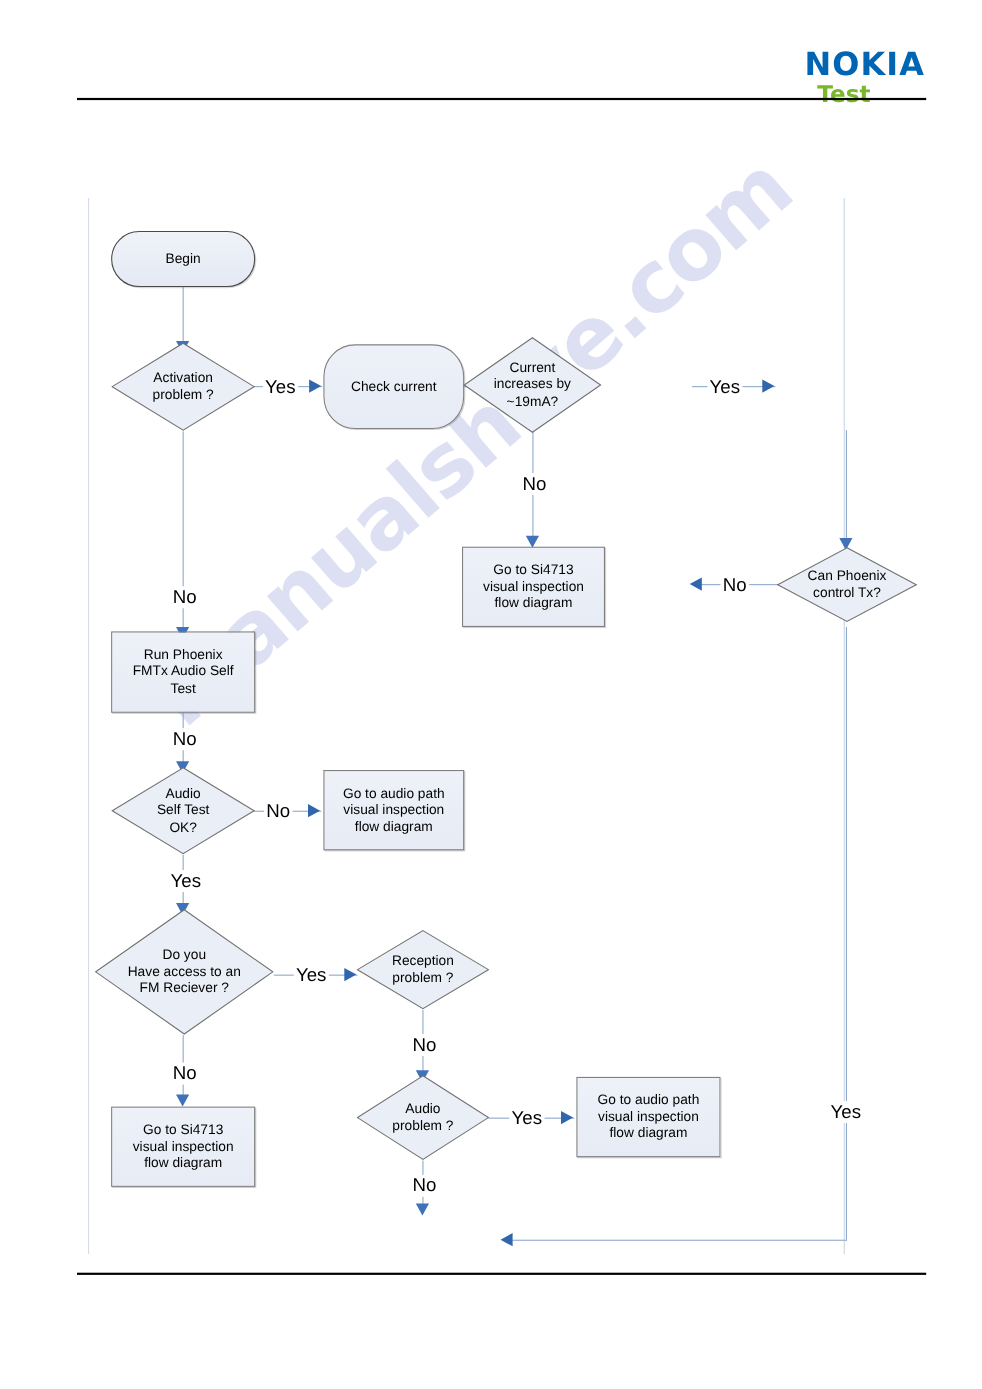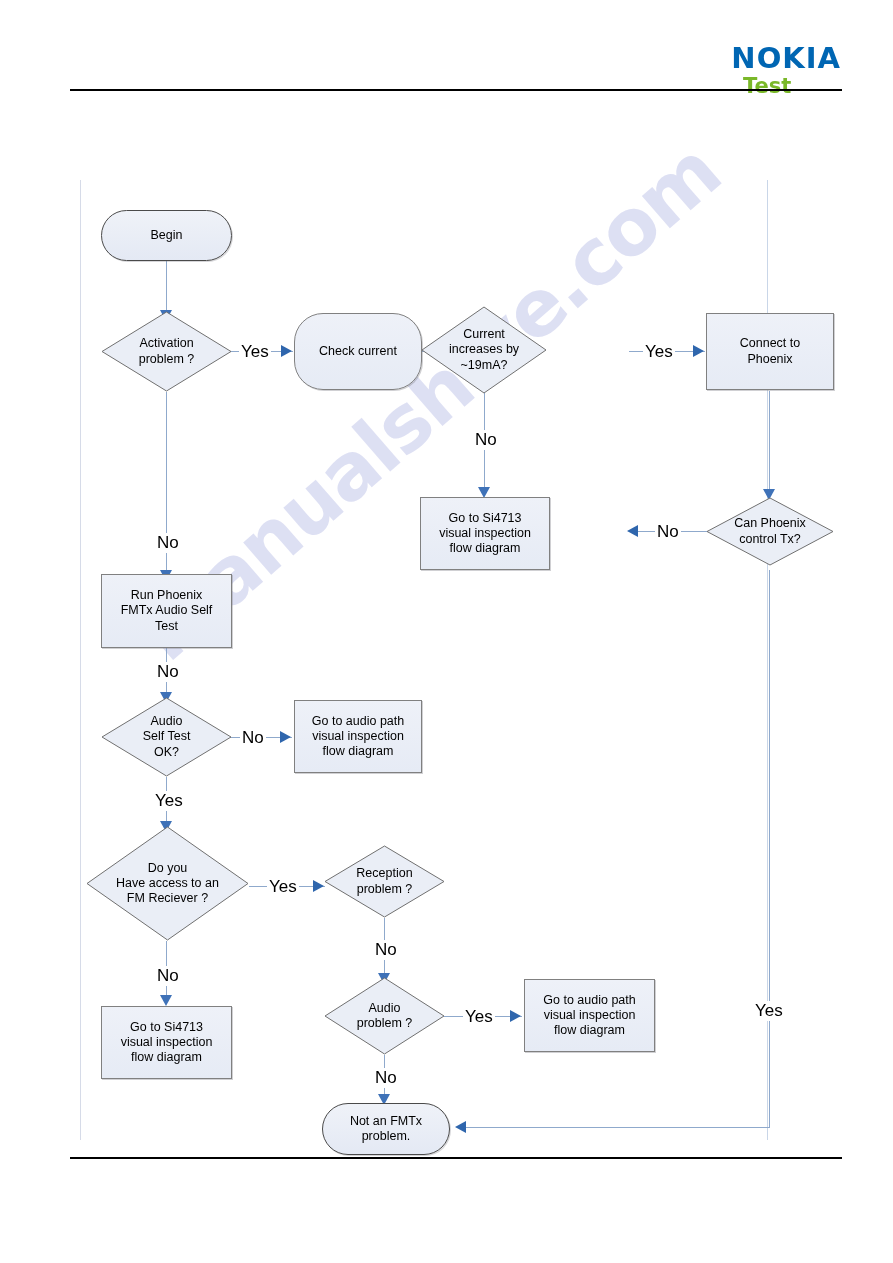--- a/index.html
+++ b/index.html
@@ -254,23 +254,20 @@
       <span class="label">Check current</span>
     </div>
 
     <div class="node dec" style="left:340px; top:126px; width:126px; height:88px;">
       <svg viewBox="0 0 126 88" preserveAspectRatio="none">
         <polygon points="63,1 125,44 63,87 1,44" fill="#eaeef6" stroke="#707070" stroke-width="1"></polygon>
       </svg>
       <span class="label">Current<br>increases by<br>~19mA?</span>
     </div>
 
-    <div class="node proc" style="left:625px; top:133px; width:128px; height:77px;">
-      <span class="label">Connect to<br>Phoenix</span>
-    </div>
 
     <div class="node proc" style="left:339px; top:317px; width:130px; height:73px;">
       <span class="label">Go to Si4713<br>visual inspection<br>flow diagram</span>
     </div>
 
     <div class="node proc" style="left:20px; top:394px; width:131px; height:74px;">
       <span class="label">Run Phoenix<br>FMTx Audio Self<br>Test</span>
     </div>
 
     <div class="node dec" style="left:625px; top:317px; width:128px; height:69px;">
@@ -313,18 +310,15 @@
       <svg viewBox="0 0 121 78" preserveAspectRatio="none">
         <polygon points="60.5,1 120,39 60.5,77 1,39" fill="#eaeef6" stroke="#707070" stroke-width="1"></polygon>
       </svg>
       <span class="label">Audio<br>problem ?</span>
     </div>
 
     <div class="node proc" style="left:443px; top:799px; width:131px; height:73px;">
       <span class="label">Go to audio path<br>visual inspection<br>flow diagram</span>
     </div>
 
-    <div class="node term" style="left:241px; top:923px; width:128px; height:52px;">
-      <span class="label">Not an FMTx<br>problem.</span>
-    </div>
 
   </div>
 </div>
 
 </body></html>

